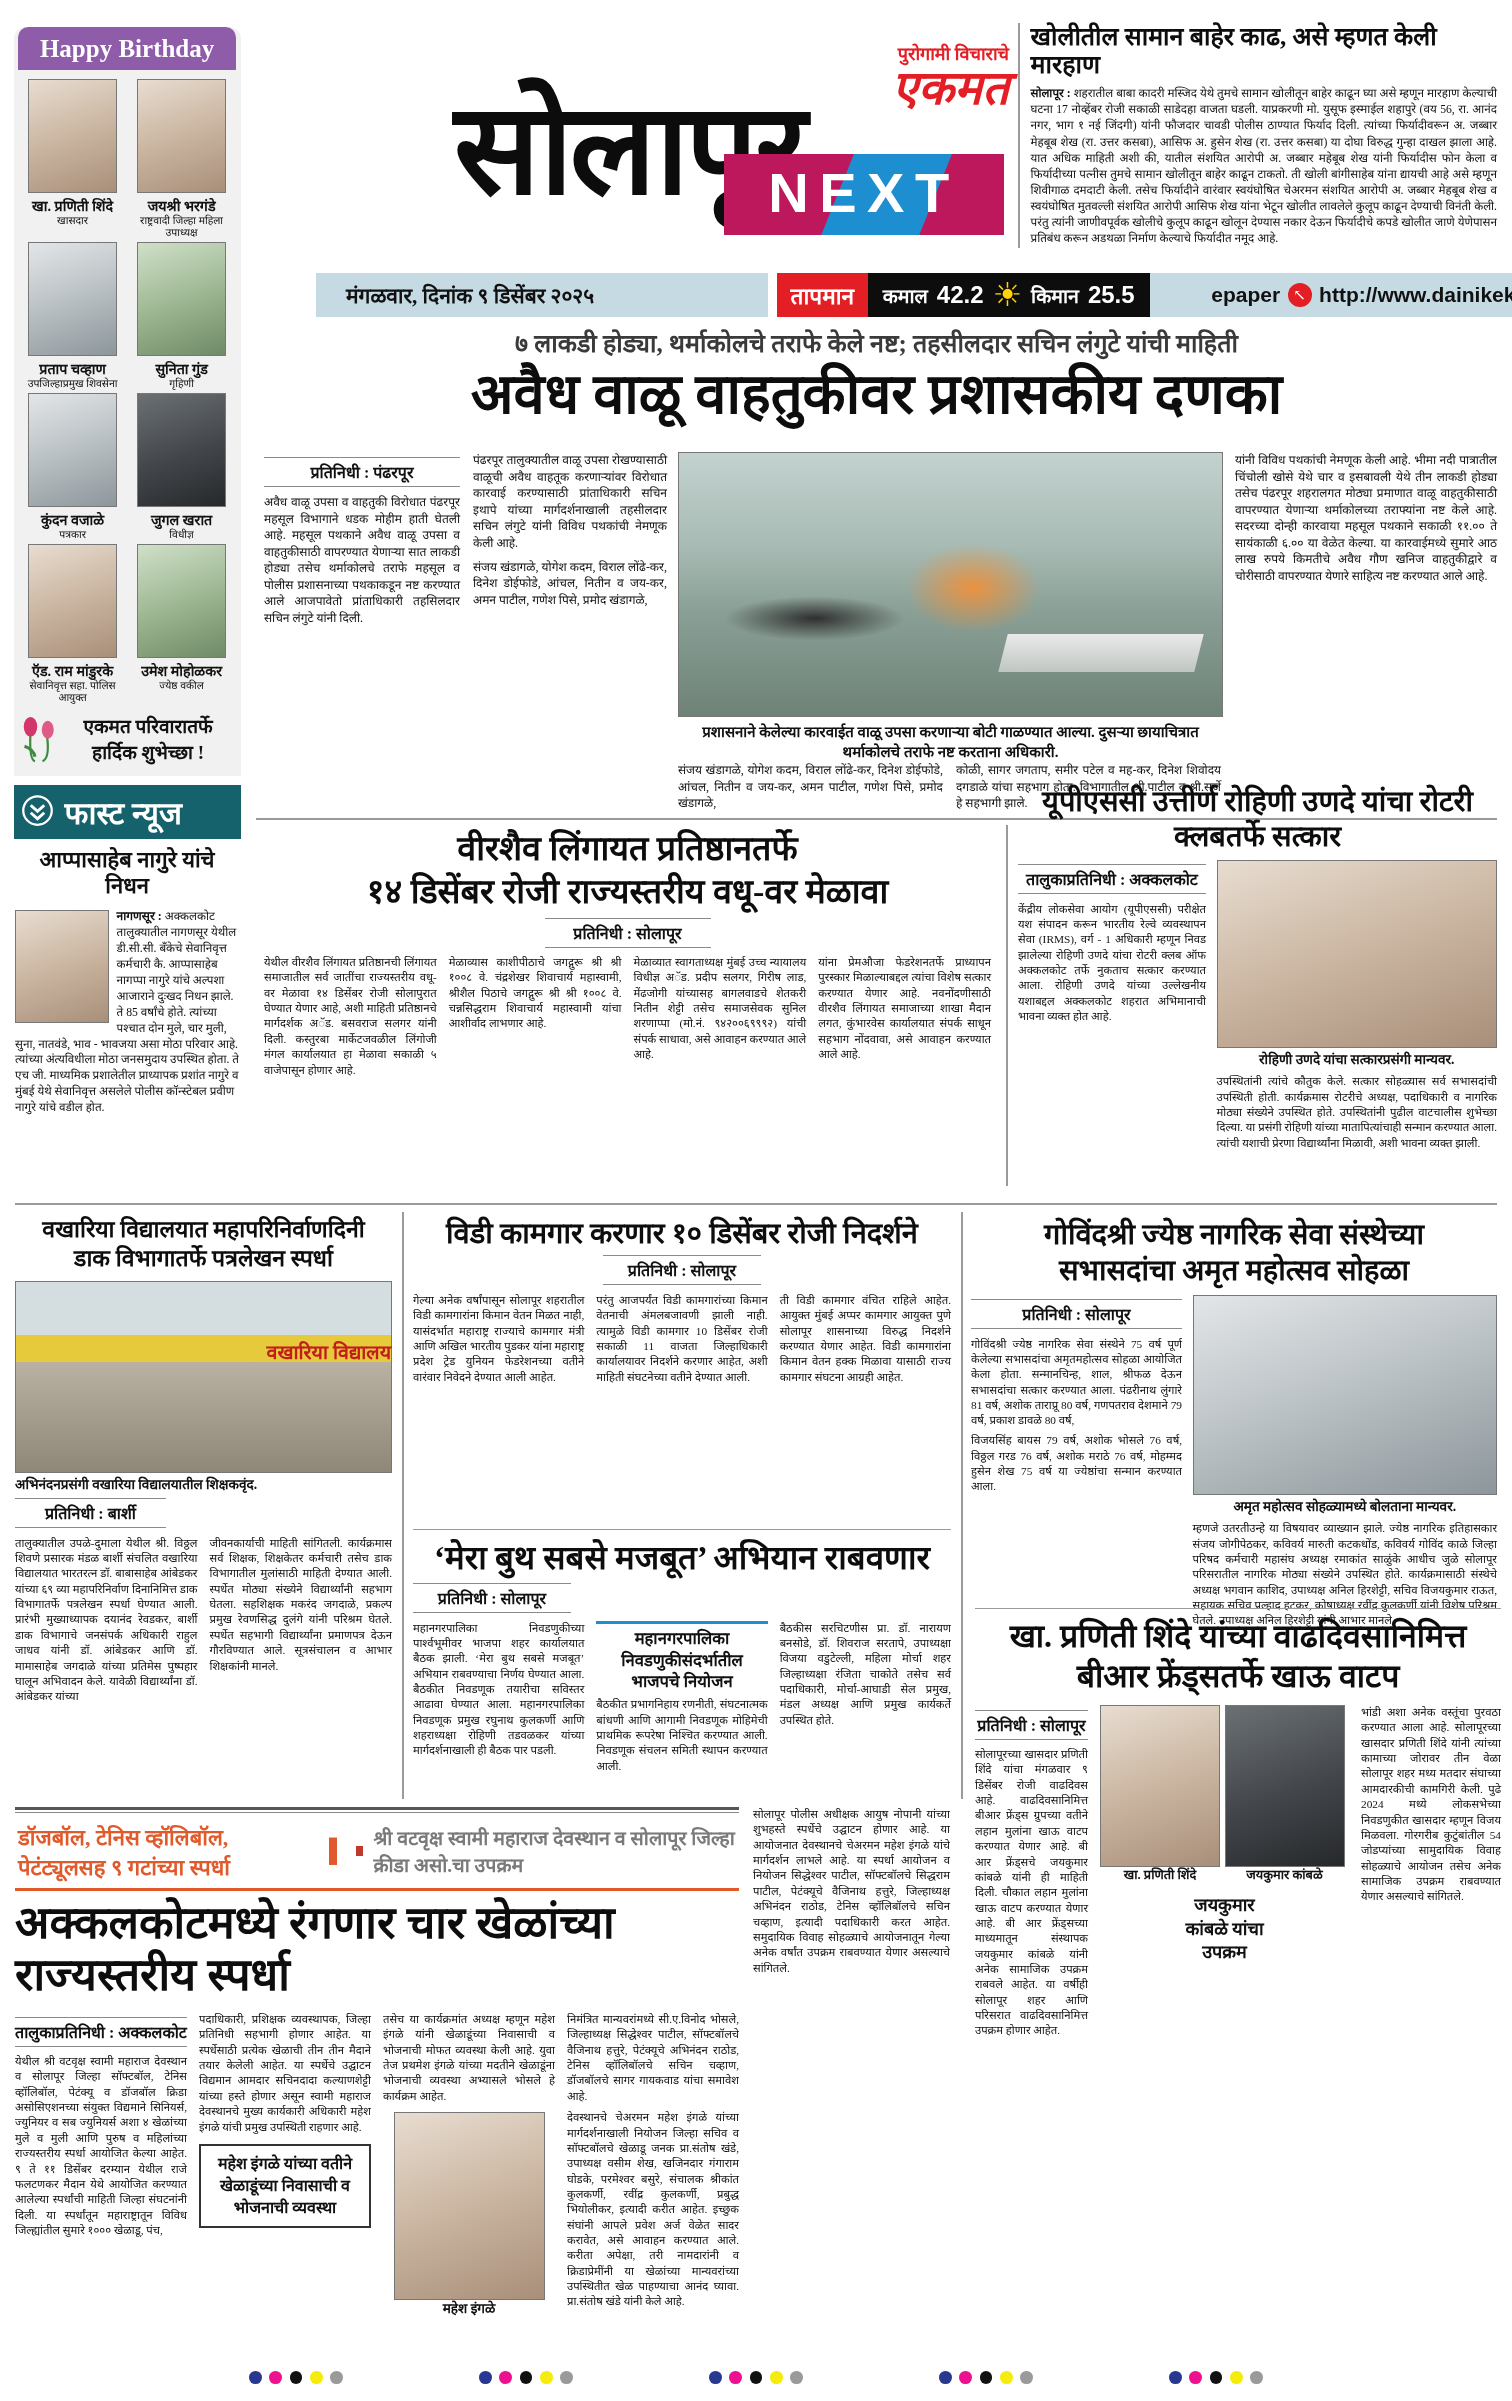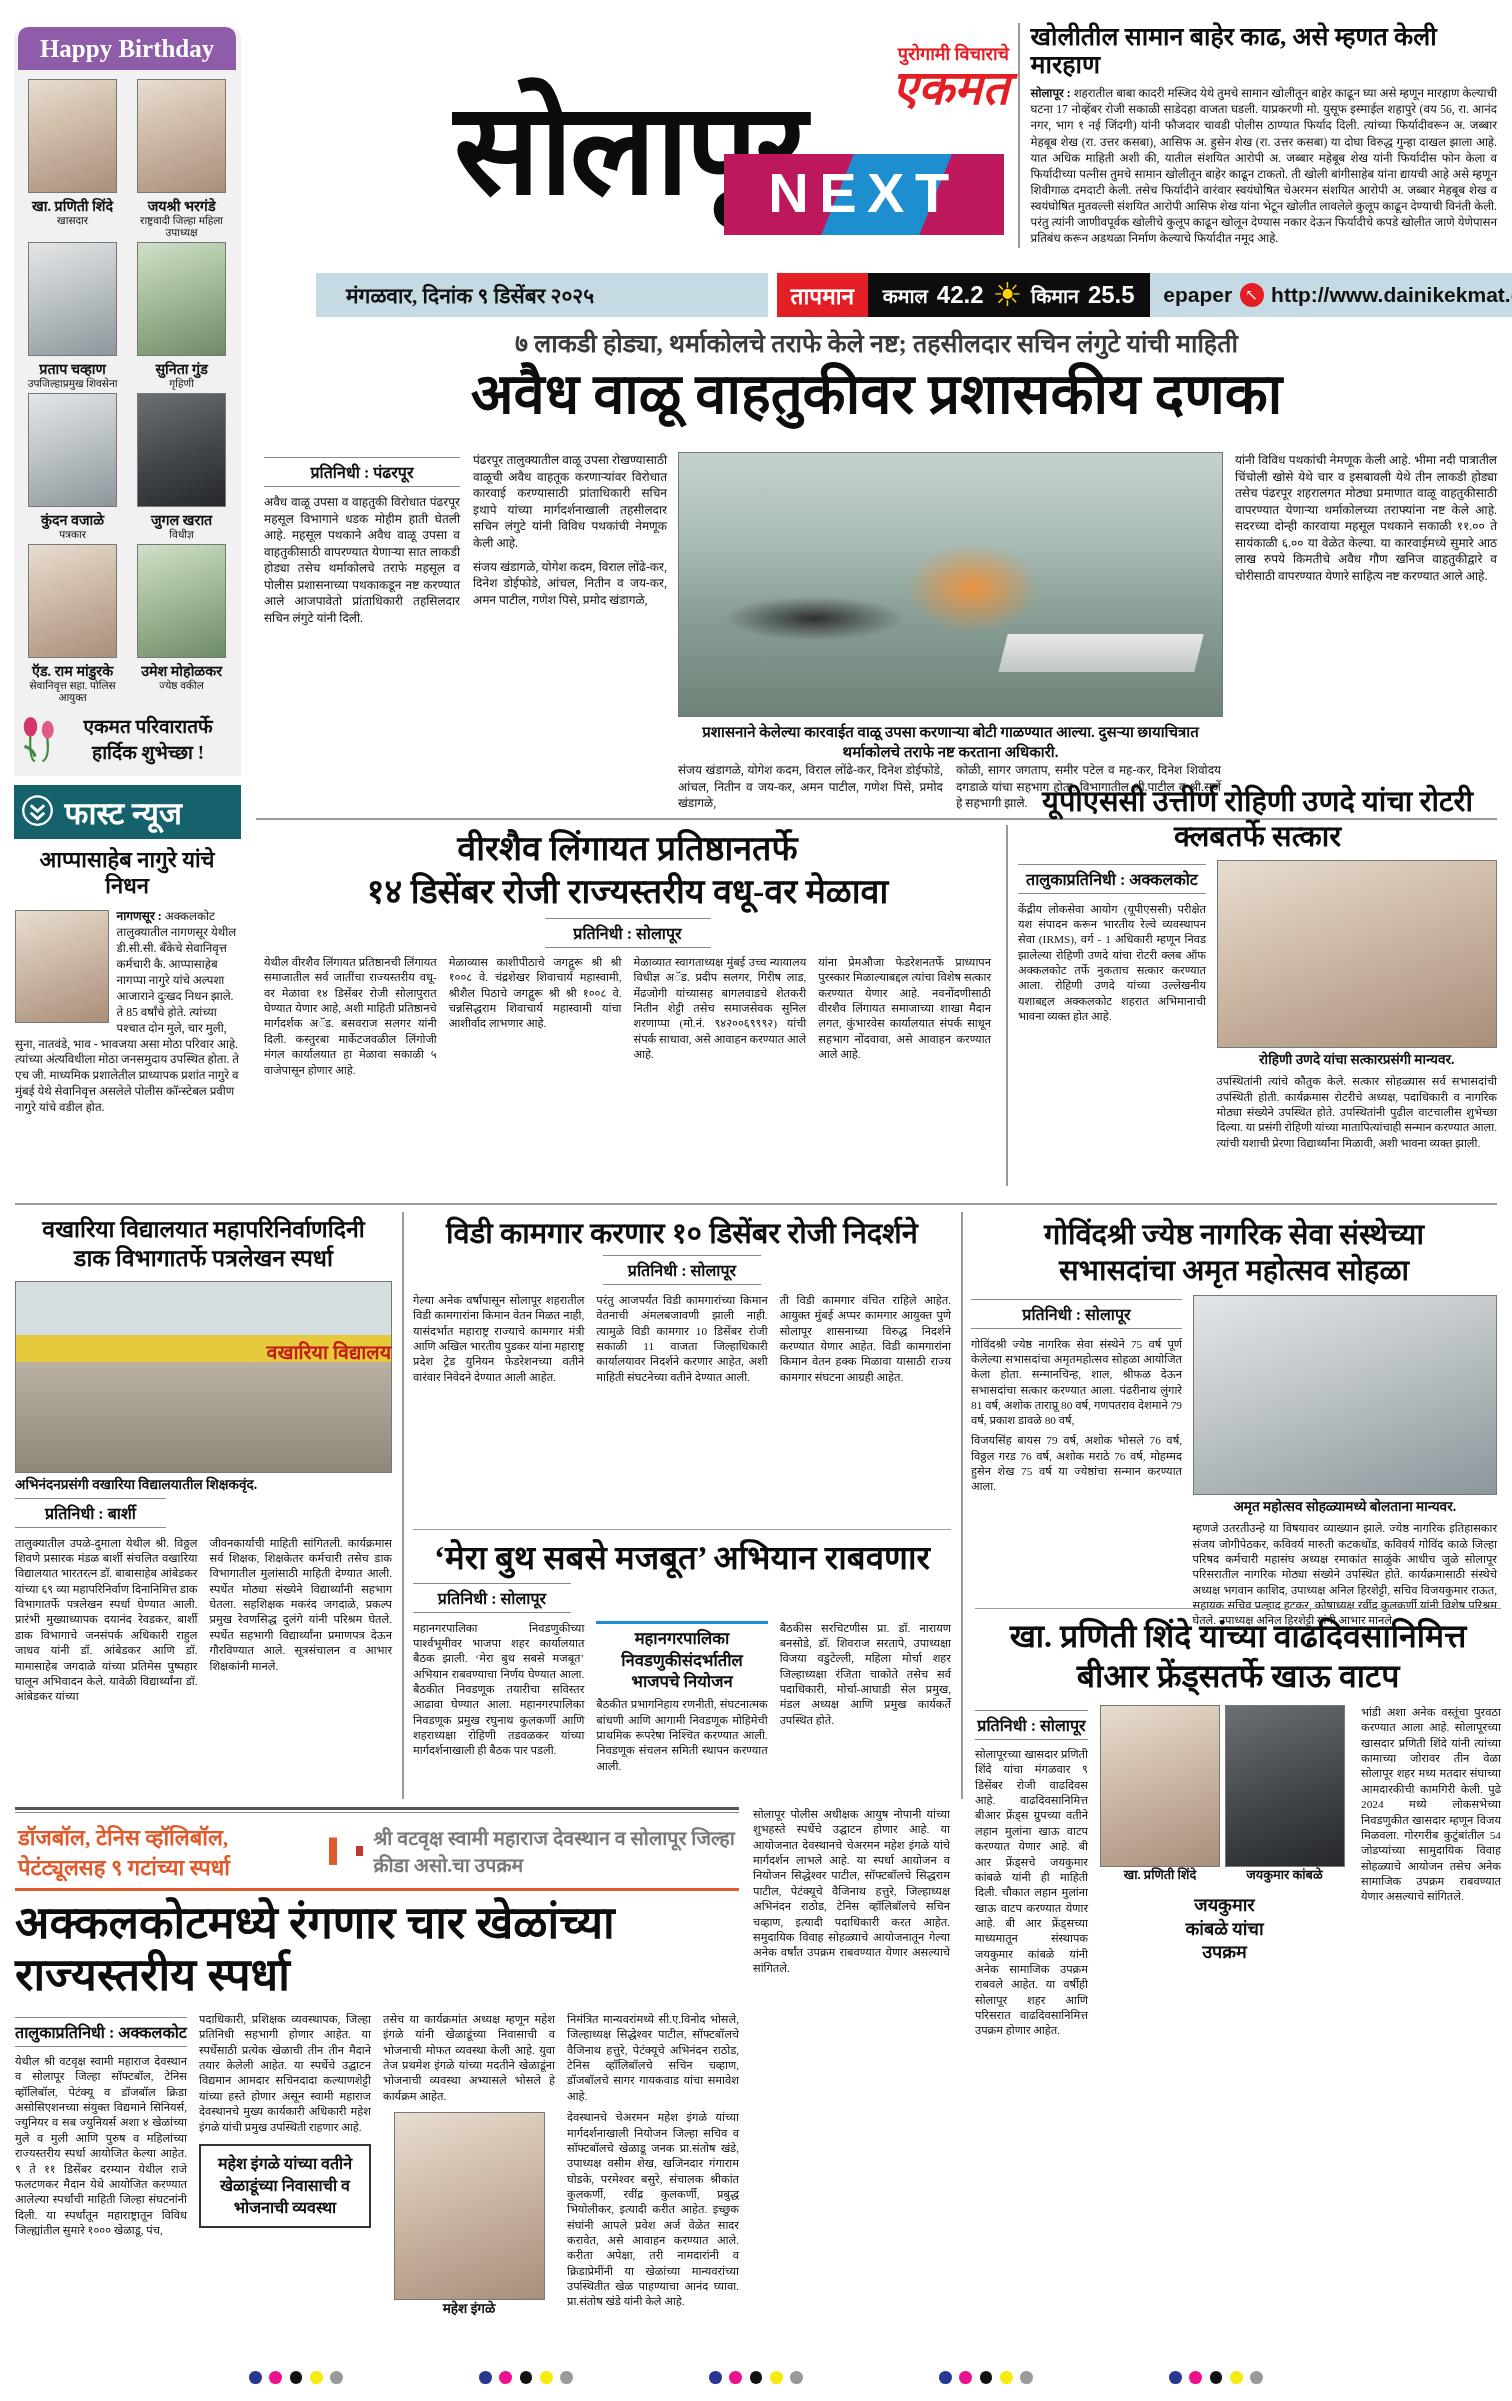--- a/index.html
+++ b/index.html
@@ -135,21 +135,21 @@
     <span class="bold" style="color:#fff;font-size:22.6px;">तापमान</span>
   </div>
   <div style="flex:0 0 auto;background:#0d0d0d;display:flex;align-items:center;gap:9px;padding:0 15px;">
     <span class="bold" style="color:#fff;font-size:19.6px;">कमाल</span>
     <span class="bold" style="color:#fff;font-size:24px;font-family:'Liberation Sans',sans-serif;">42.2</span>
     <span style="color:#ffd20a;font-size:33px;line-height:1;">☀</span>
     <span class="bold" style="color:#fff;font-size:19.6px;">किमान</span>
     <span class="bold" style="color:#fff;font-size:24px;font-family:'Liberation Sans',sans-serif;">25.5</span>
   </div>
   <div style="flex:1;background:#c6dae4;display:flex;align-items:center;gap:7.5px;padding:0 13.6px;">
-    <span class="bold" style="font-size:21px;font-family:'Liberation Sans',sans-serif;">epaper</span>
+    <span class="bold" style="font-size:21px;font-family:'Liberation Sans',sans-serif;margin-left:48px;">epaper</span>
     <span style="width:24px;height:24px;border-radius:50%;background:#e31e24;color:#fff;display:inline-flex;align-items:center;justify-content:center;font-size:15px;">↖</span>
     <span class="bold" style="font-size:21px;font-family:'Liberation Sans',sans-serif;">http://www.dainikekmat.com</span>
   </div>
   <div style="width:6px;background:#15626d;margin-left:10.5px;"></div>
 
 </div>
 
 <div class="abs" style="left:1018px;top:22.6px;width:479px;border-left:2.3px solid #9a9a9a;padding-left:10.5px;box-sizing:border-box;">
   <div class="hl" style="font-size:25px;line-height:1.15;">खोलीतील सामान बाहेर काढ, असे म्हणत केली मारहाण</div>
   <div class="body-txt" style="font-size:11.7px;margin-top:6px;">

